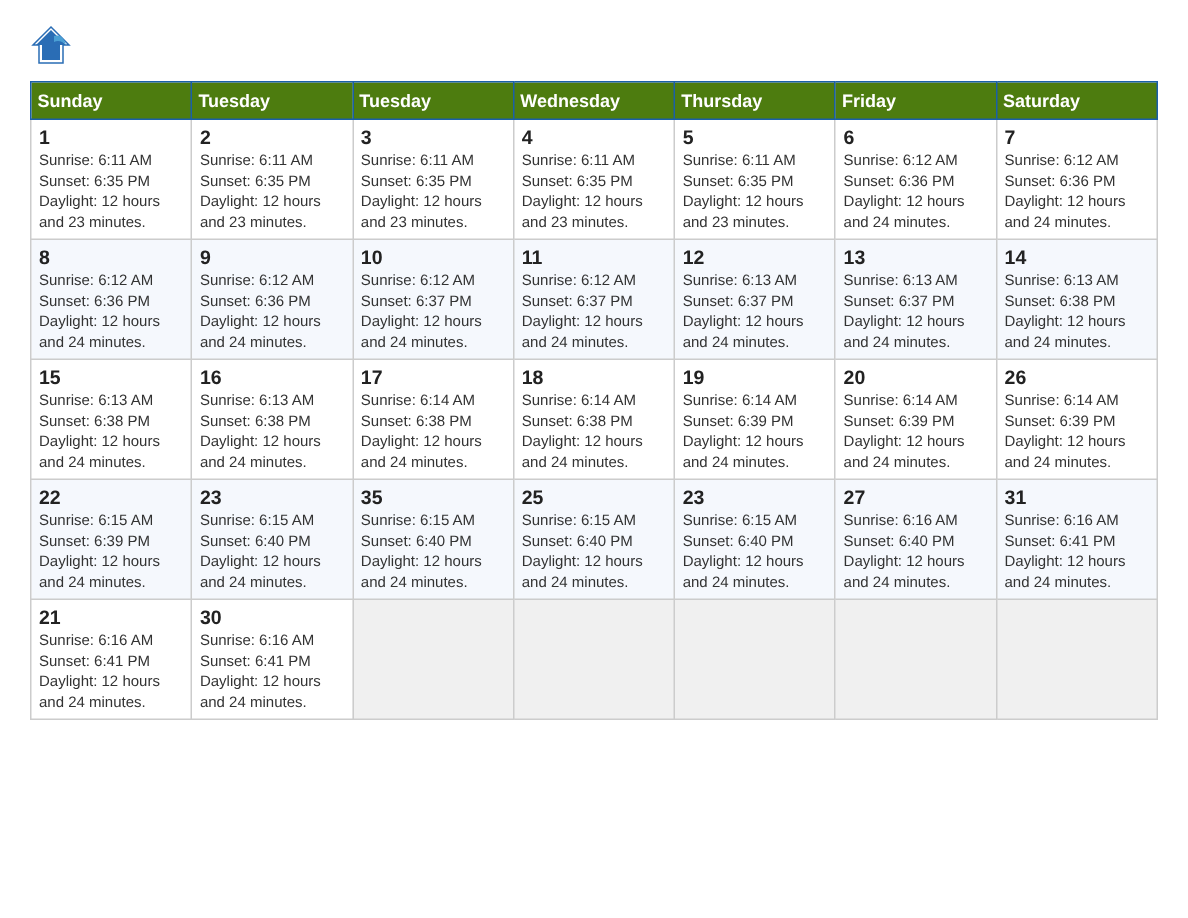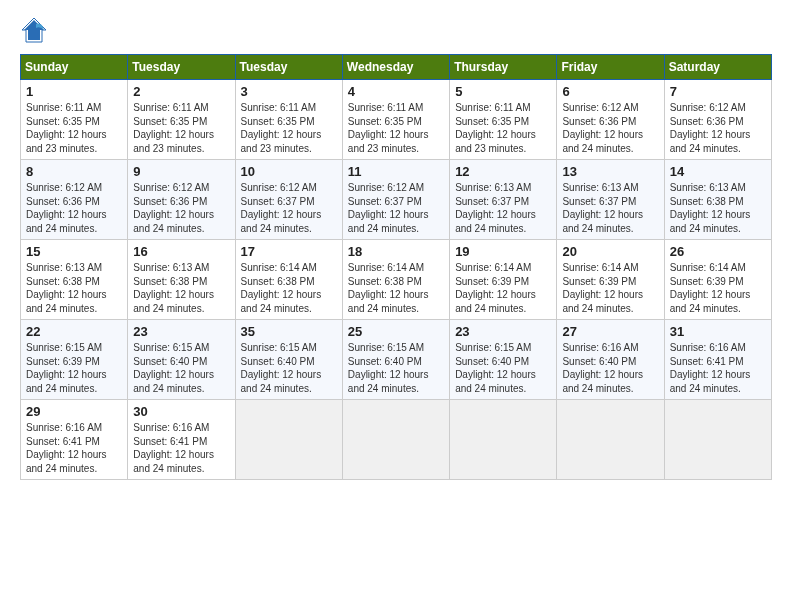--- a/index.html
+++ b/index.html
@@ -250,21 +250,21 @@
             <span class="day-num">27</span>
             <div class="cell-text">Sunrise: 6:16 AM<br>Sunset: 6:40 PM<br>Daylight: 12 hours<br>and 24 minutes.</div>
           </td>
           <td>
             <span class="day-num">31</span>
             <div class="cell-text">Sunrise: 6:16 AM<br>Sunset: 6:41 PM<br>Daylight: 12 hours<br>and 24 minutes.</div>
           </td>
         </tr>
         <tr>
           <td>
-            <span class="day-num">29</span>
+            <span class="day-num">21</span>
             <div class="cell-text">Sunrise: 6:16 AM<br>Sunset: 6:41 PM<br>Daylight: 12 hours<br>and 24 minutes.</div>
           </td>
           <td>
             <span class="day-num">30</span>
             <div class="cell-text">Sunrise: 6:16 AM<br>Sunset: 6:41 PM<br>Daylight: 12 hours<br>and 24 minutes.</div>
           </td>
           <td class="empty"></td>
           <td class="empty"></td>
           <td class="empty"></td>
           <td class="empty"></td>

